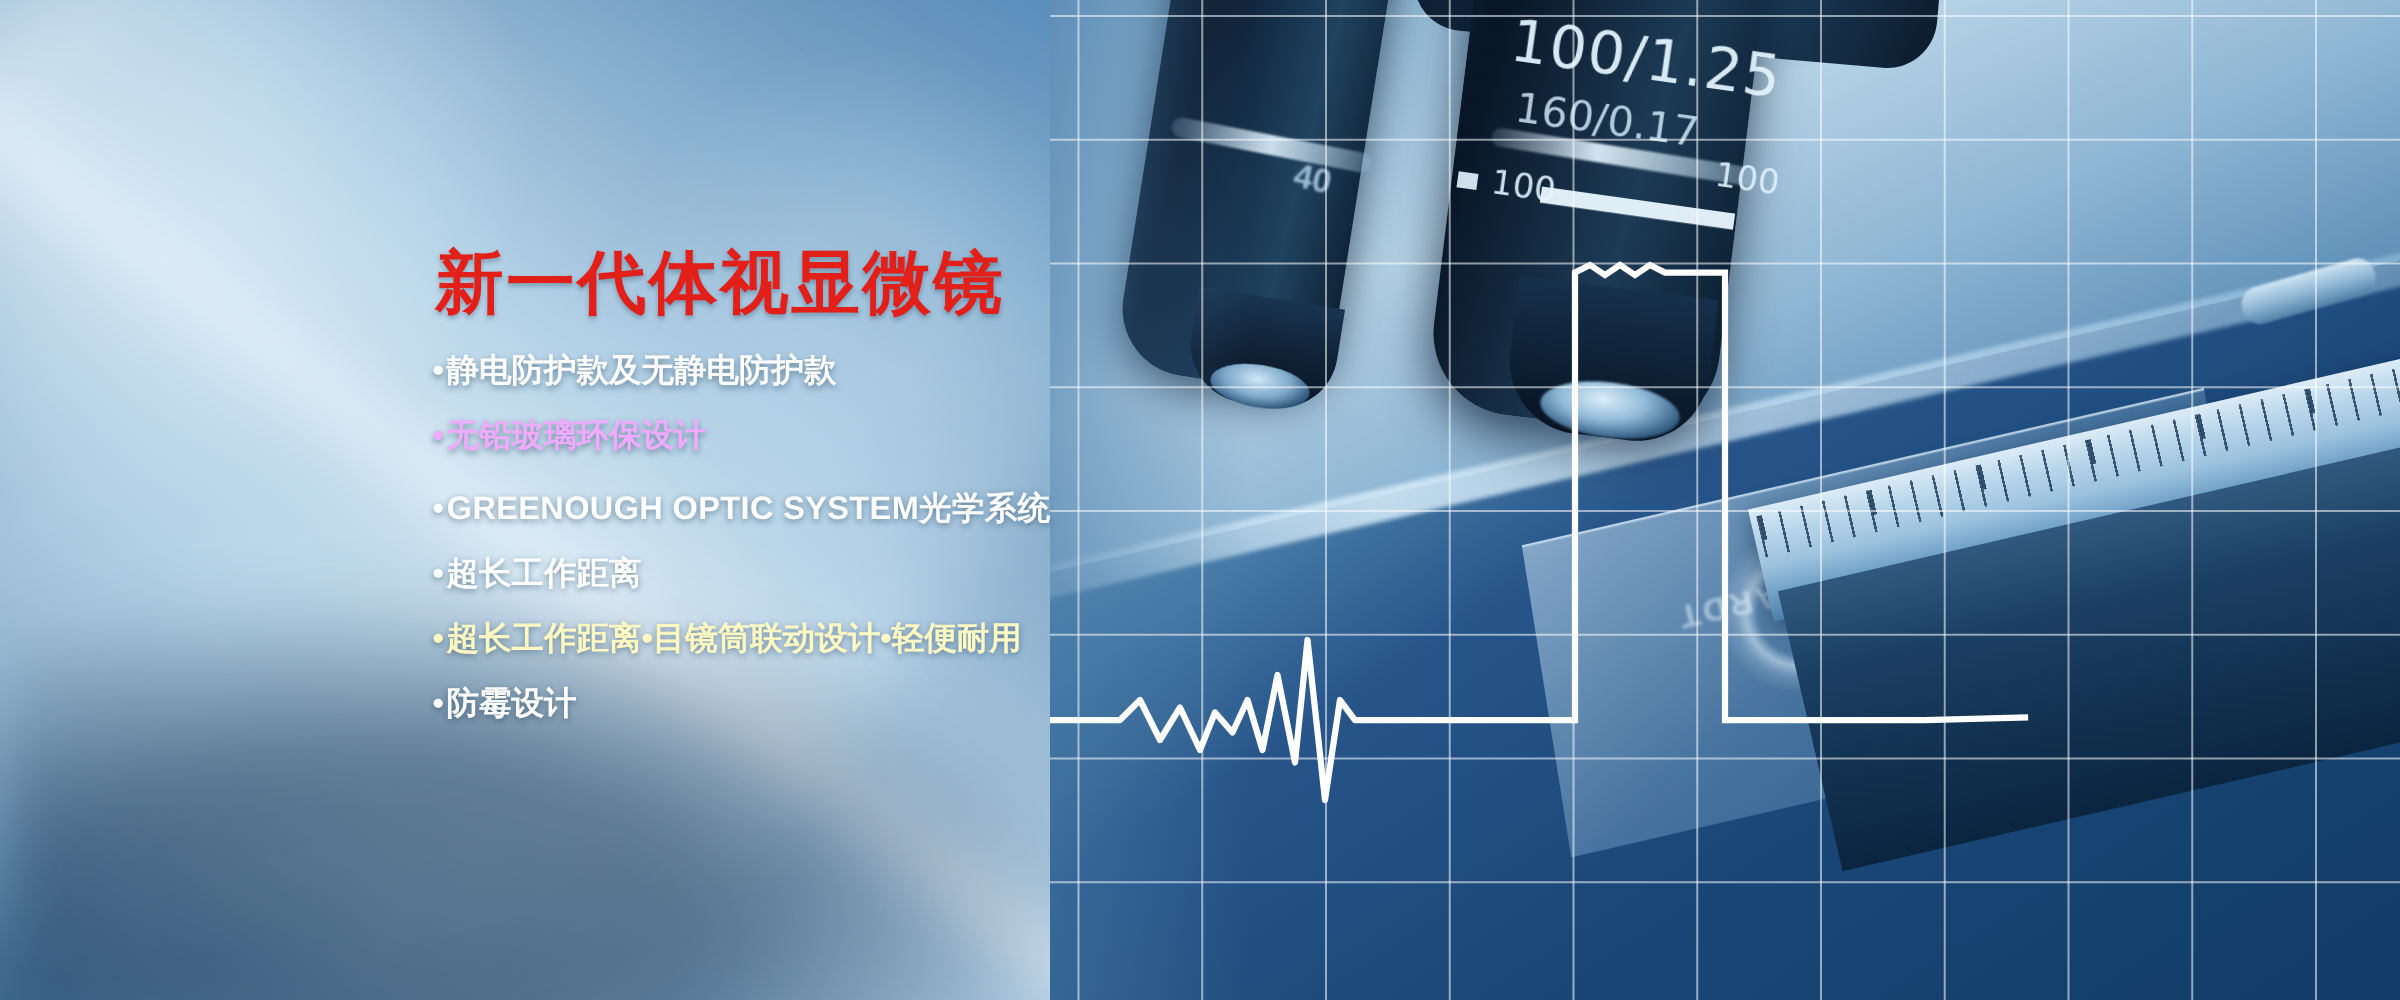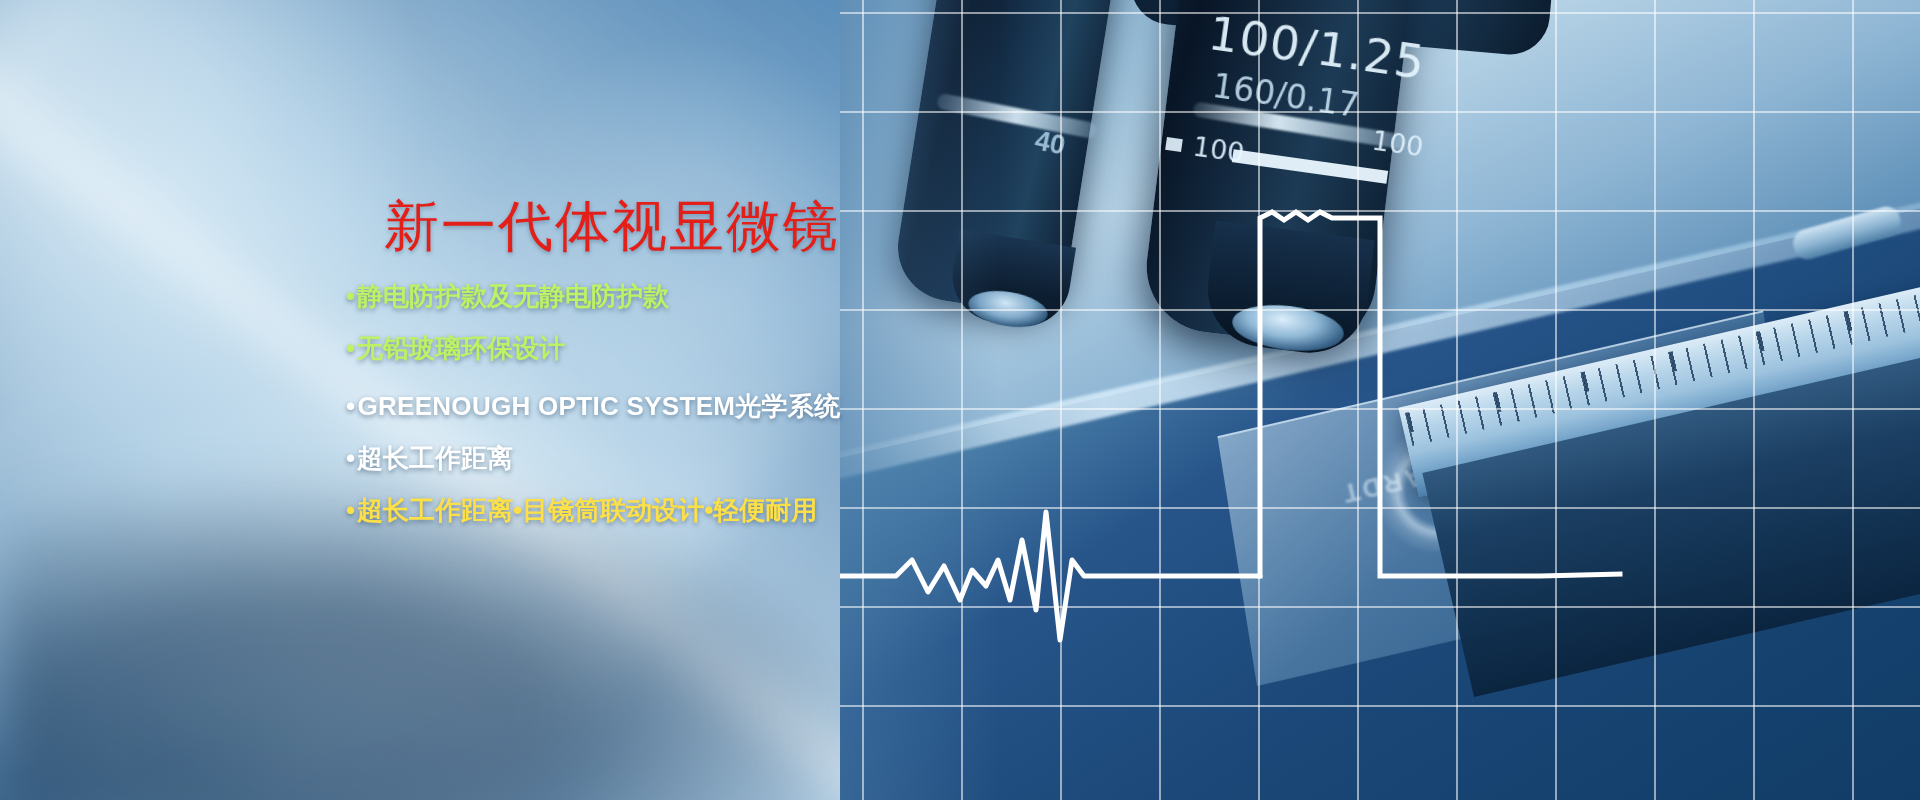--- a/index.html
+++ b/index.html
@@ -226,24 +226,23 @@
   }
 
   
   .wave{position:absolute;left:840px;top:0;width:1080px;height:800px;pointer-events:none;}
 
   
   .content{position:absolute;left:0;top:0;width:900px;height:800px;}
   .headline{
     position:absolute;left:348px;top:190px;
     color:#e22019;
-    font-size:55px;font-weight:400;letter-spacing:2px;
+    font-size:55px;font-weight:700;letter-spacing:2px;
     white-space:nowrap;
     text-shadow:0 2px 4px rgba(10,40,70,.30);
-    margin-left:36px;
   }
   .bullets{position:absolute;left:346px;top:283px;width:620px;}
   .bullet{
     color:#ffffff;font-size:26px;font-weight:700;
     line-height:1.0;margin-bottom:26px;white-space:nowrap;
     text-shadow:0 2px 5px rgba(12,42,72,.45);
   }
   .bullet .dot{margin-right:2px;}
   .b-greenough{font-size:26px;letter-spacing:.3px;}
 </style>
@@ -297,30 +296,33 @@
 
   <svg class="wave" viewBox="0 0 1080 800" preserveAspectRatio="none">
     <polyline id="ecg-path" fill="none" stroke="#ffffff" stroke-width="5" stroke-linejoin="round" stroke-linecap="round" points="0,576 36,576 56,576 72,560 88,592 104,566 120,600 132,570 146,586 158,560 170,600 182,540 196,610 206,512 220,640 232,560 244,576 250,576 420,576"></polyline>
     <polyline id="pulse-path" fill="none" stroke="#ffffff" stroke-width="5" stroke-linejoin="miter" stroke-linecap="square" points="420,576 420,218 432,212 444,220 456,212 468,220 480,212 492,218 540,218 540,576 700,576 780,574"></polyline>
   </svg>
 
   <div class="content">
     <div class="headline" style="color: rgb(226, 32, 25);">新一代体视显微镜</div>
 
     <div class="bullets">
-      <div class="bullet" style="color: #bef264;">
+      <div class="bullet" style="color: #ffffff;">
         <span class="dot">•</span><span>静电防护款及无静电防护款</span>
       </div>
-      <div class="bullet" style="color: #bef264;">
+      <div class="bullet" style="color: #f0abfc;">
         <span class="dot">•</span><span>无铅玻璃环保设计</span>
       </div>
       <div class="bullet b-greenough" style="color: rgb(255, 255, 255); margin-top: 32px;">
         <span class="dot">•</span><span>GREENOUGH OPTIC SYSTEM光学系统</span>
       </div>
       <div class="bullet" style="color: rgb(255, 255, 255);">
         <span class="dot">•</span><span>超长工作距离</span>
       </div>
-      <div class="bullet" style="color: #fde047;">
+      <div class="bullet" style="color: #fef9c3;">
         <span class="dot">•</span><span>超长工作距离•目镜筒联动设计•轻便耐用</span>
+      </div>
+      <div class="bullet" style="color: rgb(255, 255, 255);">
+        <span class="dot">•</span><span>防霉设计</span>
       </div>
     </div>
   </div>
 </div>
 
 </body></html>

